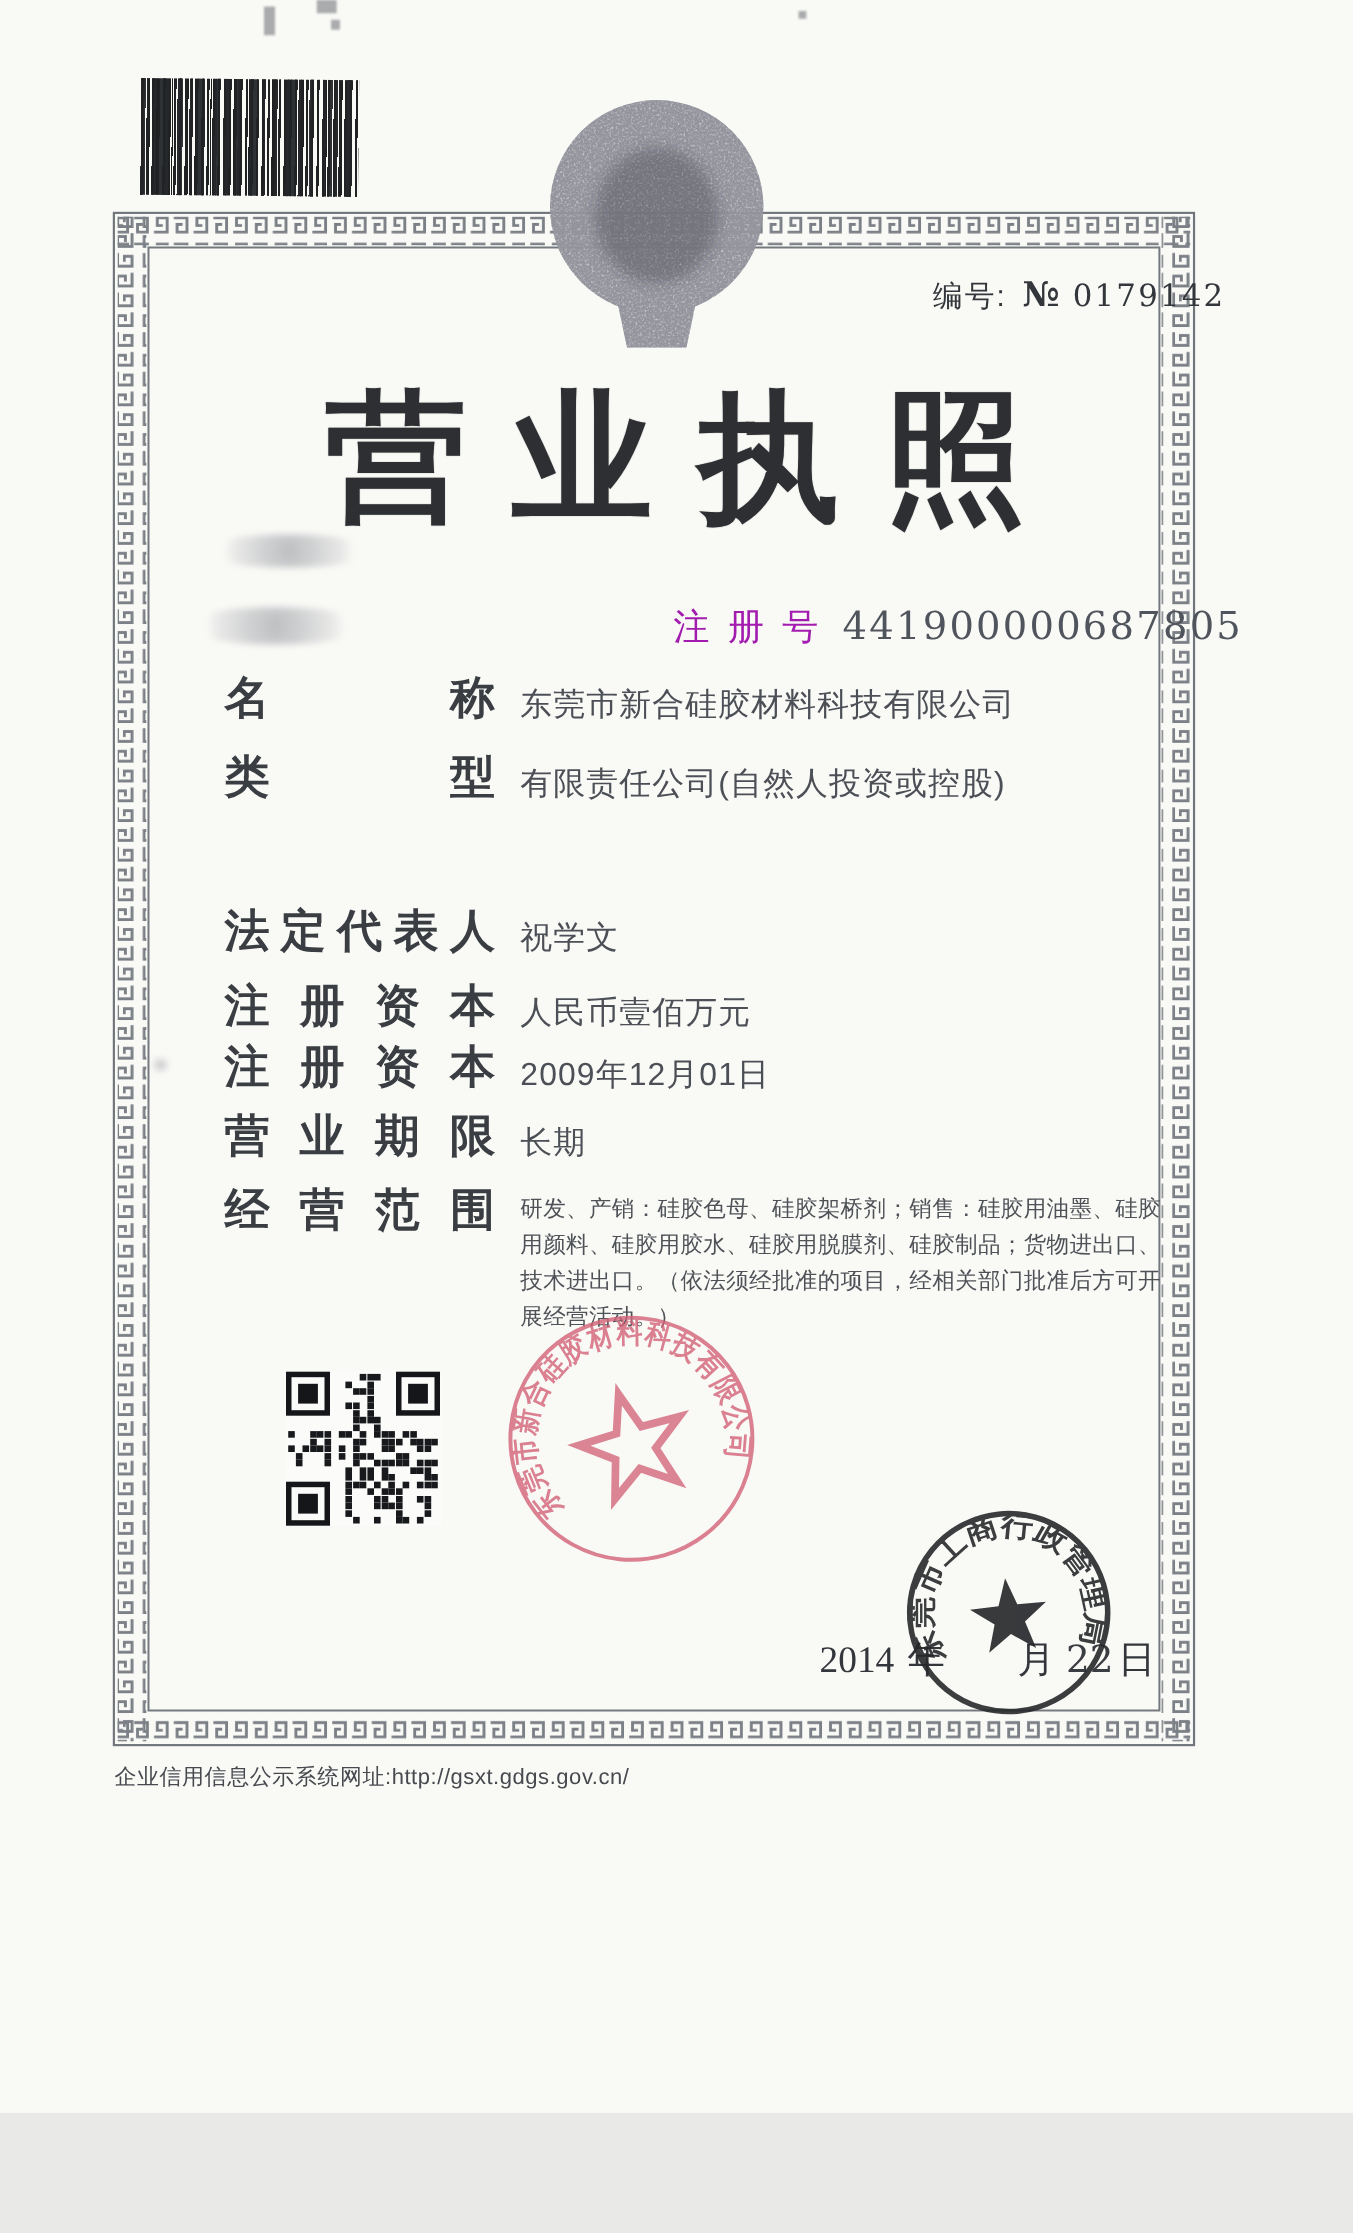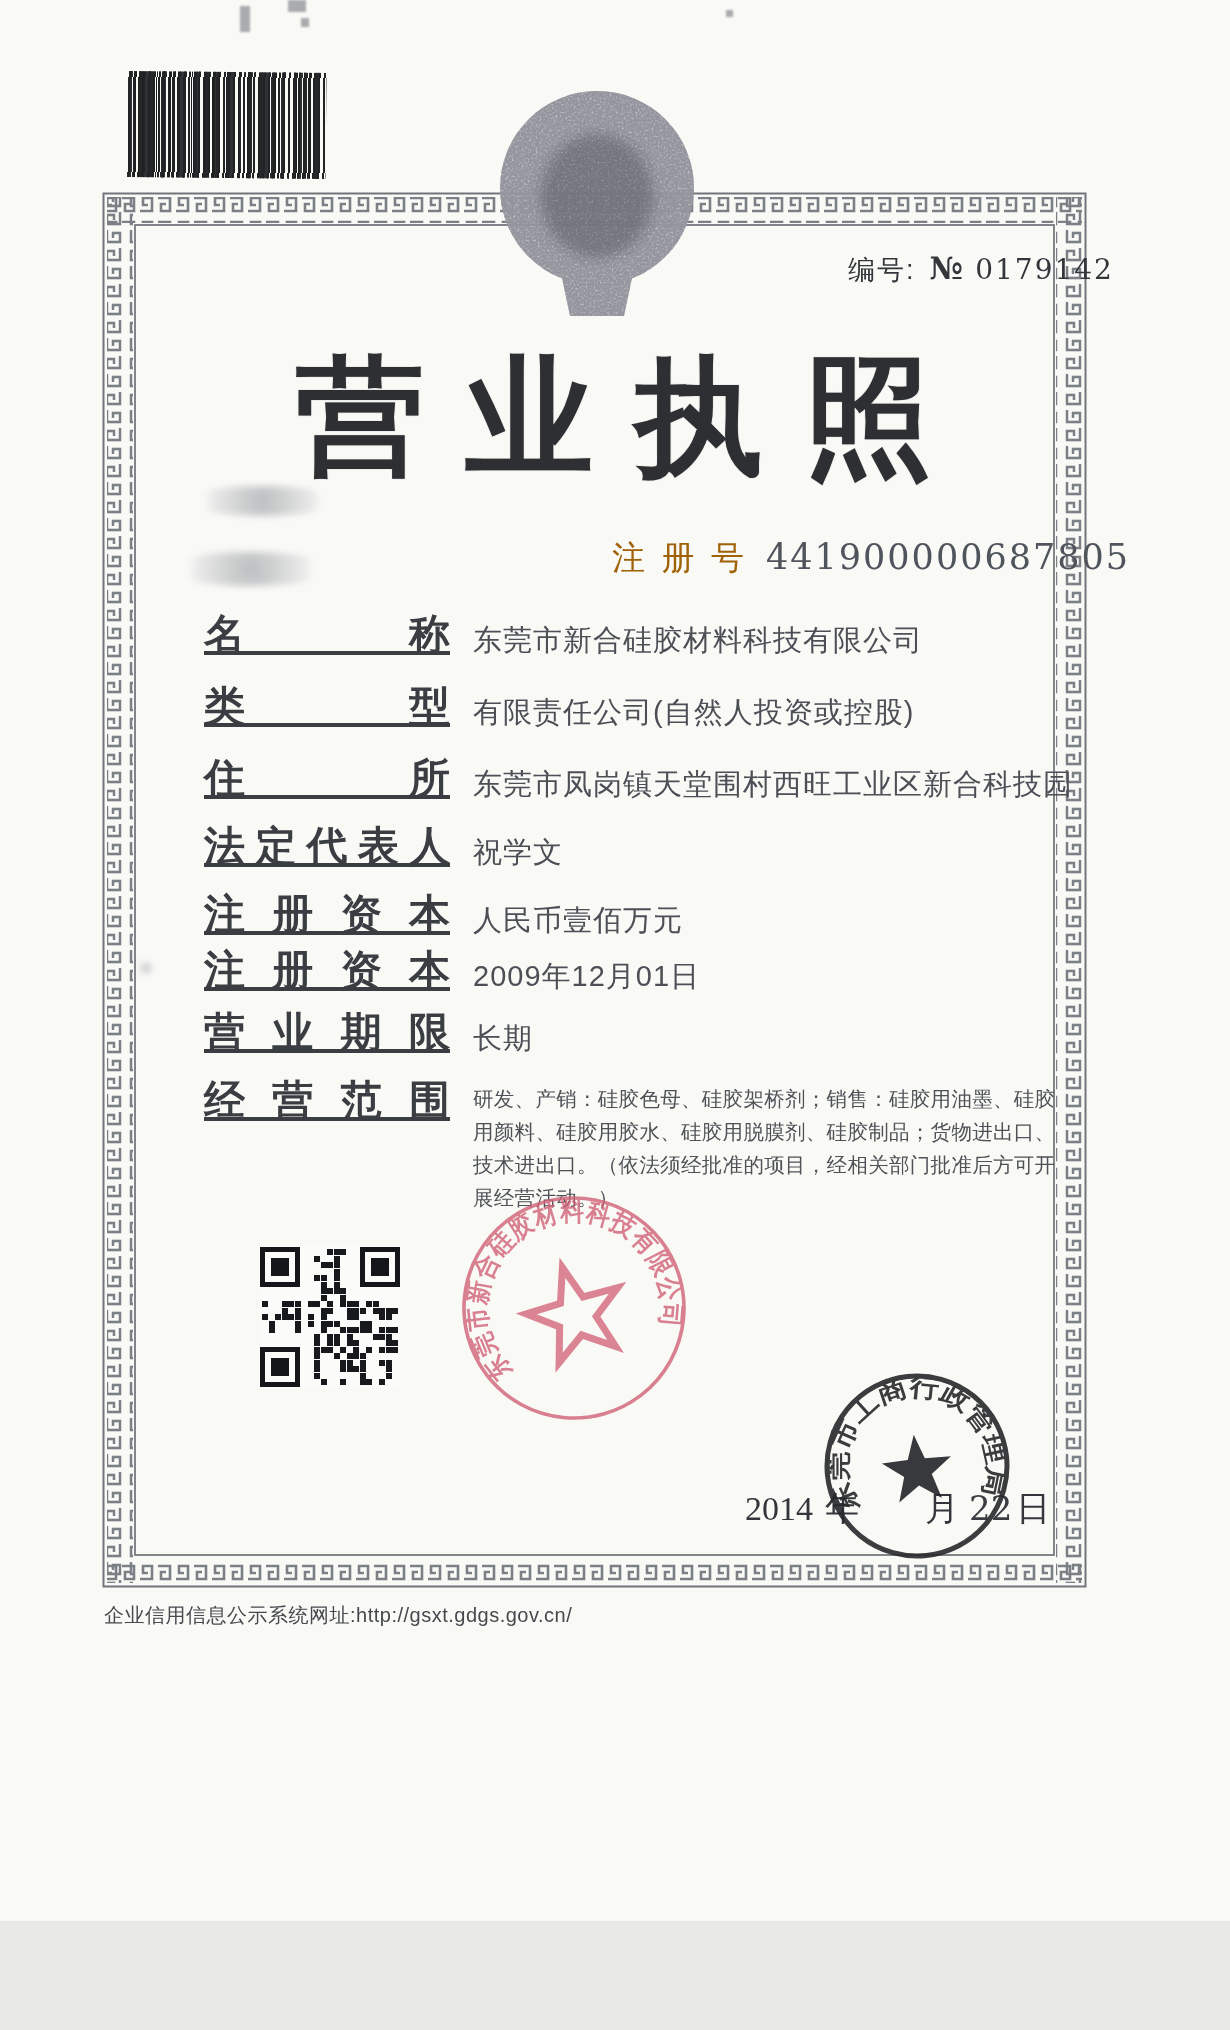--- a/index.html
+++ b/index.html
@@ -23,26 +23,26 @@
   .serial{position:absolute;left:848px;top:250px;display:flex;align-items:baseline;color:#33373c;}
   .serial .lab{font-size:27px;letter-spacing:2px;}
   .serial .no{font-family:"DejaVu Serif",serif;font-weight:bold;font-size:31px;margin-left:14px;}
   .serial .num{font-family:"DejaVu Serif",serif;font-size:28px;letter-spacing:2px;margin-left:12px;}
   
   .title{position:absolute;left:296px;top:350px;width:636px;font-size:128px;line-height:1.05;
          font-weight:900;color:#2d2f32;text-align:justify;text-align-last:justify;
          text-shadow:0 0 1px rgba(45,47,50,.55);}
   
   .regline{position:absolute;left:612px;top:536px;display:flex;align-items:baseline;}
-  .regline .lab{width:132px;font-size:33px;color:#a16207;text-align:justify;text-align-last:justify;}
+  .regline .lab{width:132px;font-size:33px;color:#a21caf;text-align:justify;text-align-last:justify;margin-top:12px;}
   .regline .num{font-family:"DejaVu Serif",serif;font-size:35px;color:#50555d;letter-spacing:2px;margin-left:22px;}
   
   .row{position:absolute;left:204px;display:flex;align-items:flex-start;}
   .row .lab{width:246px;flex:none;font-size:41px;font-weight:600;color:#3a3e43;line-height:1.1;
-            text-align:justify;text-align-last:justify;text-decoration:underline;}
+            text-align:justify;text-align-last:justify;}
   .row .val{margin-left:23px;font-size:29px;color:#4c5056;padding-top:9px;letter-spacing:1px;white-space:nowrap;}
   .row .val.scope{font-size:20.5px;width:588px;line-height:33px;letter-spacing:.3px;white-space:normal;
                   padding-top:4px;color:#4e5257;}
   
   .qr{position:absolute;left:259px;top:1246px;width:142px;height:142px;background:#fbfbf9;}
   .finder{position:absolute;width:40px;height:40px;background:#141619;}
   .finder::after{content:"";position:absolute;inset:5px;border:6px solid #fbfbf9;}
   .finder.tl{left:1px;top:1px}.finder.tr{right:1px;top:1px}.finder.bl{left:1px;bottom:1px}
   .qr i{position:absolute;width:6px;height:6px;background:#17191c;}
   
@@ -129,24 +129,20 @@
     <span class="num">441900000687805</span>
   </div>
 
   <div class="row" style="top:612px">
     <div class="lab">名称</div>
     <div class="val">东莞市新合硅胶材料科技有限公司</div>
   </div>
   <div class="row" style="top:684px">
     <div class="lab">类型</div>
     <div class="val">有限责任公司(自然人投资或控股)</div>
-  </div>
-  <div class="row" style="top:756px">
-    <div class="lab">住所</div>
-    <div class="val">东莞市凤岗镇天堂围村西旺工业区新合科技园</div>
   </div>
   <div class="row" style="top:892px">
     <div class="lab">注册资本</div>
     <div class="val">人民币壹佰万元</div>
   </div>
   <div class="row" style="top:824px">
     <div class="lab">法定代表人</div>
     <div class="val">祝学文</div>
   </div>
   <div class="row" style="top:948px">

